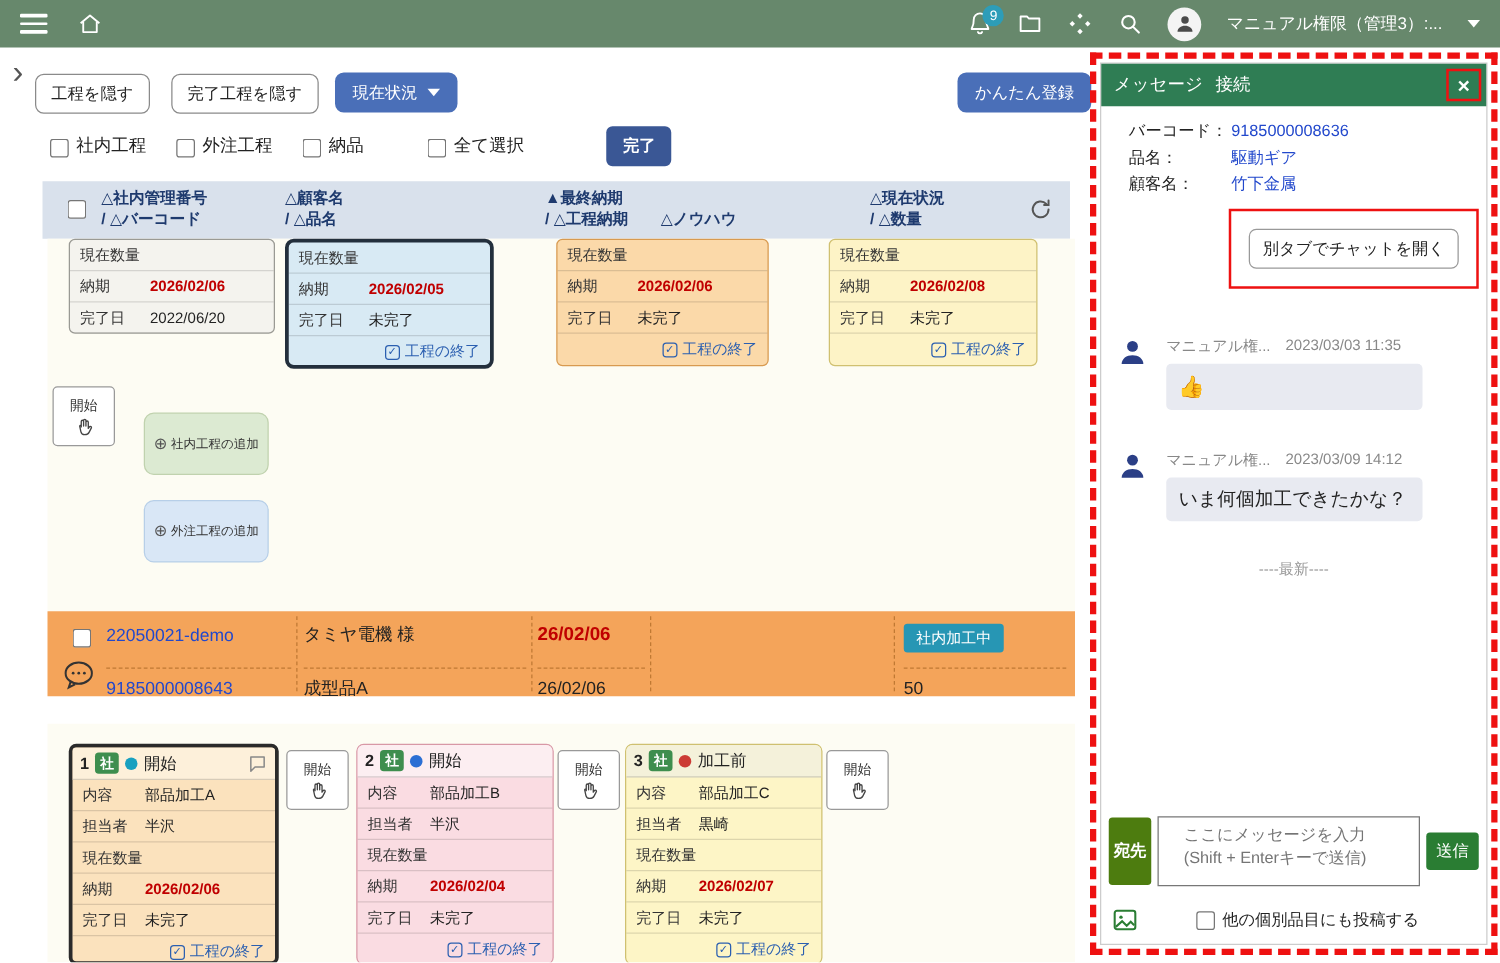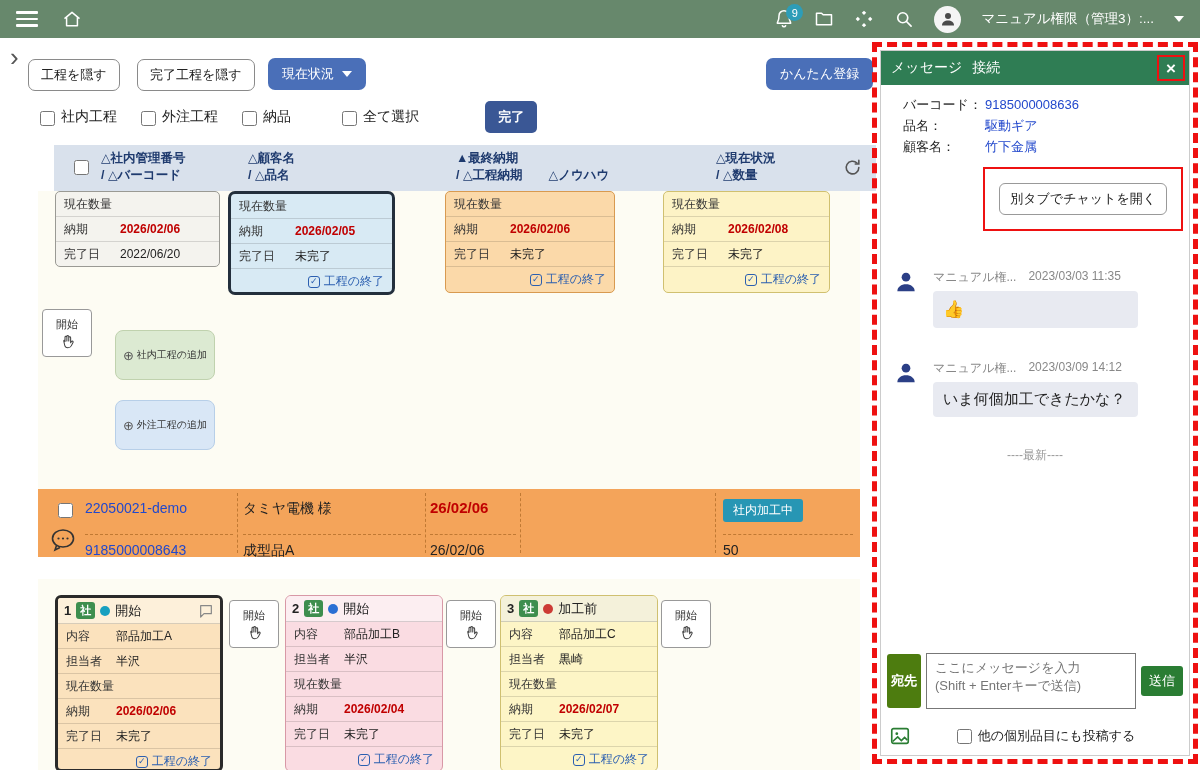--- a/index.html
+++ b/index.html
@@ -25,21 +25,21 @@
   .btn-blue{position:absolute;color:#fff;border:none;border-radius:7px;padding:7px 14px;font-size:13px;display:inline-flex;align-items:center;gap:8px;cursor:pointer}
   .bcaret{width:0;height:0;border-left:5px solid transparent;border-right:5px solid transparent;border-top:6px solid #fff}
 
   
   .filters{position:absolute;left:40px;top:101px;display:flex;align-items:center;gap:24px;font-size:14px;color:#222}
   .cbgroup{display:flex;align-items:flex-end;gap:6px}
   .cbgroup input{width:15px;height:15px}
   .btn-navy{color:#fff;border:none;border-radius:5px;padding:7px 13px;font-size:13px;font-weight:bold;cursor:pointer}
 
   
-  .thead{position:absolute;left:54px;top:145px;width:822px;height:46px;background:#d9e1ec}
+  .thead{position:absolute;left:34px;top:145px;width:822px;height:46px;background:#d9e1ec}
   .thead .hcol{position:absolute;top:5px;font-size:12.5px;font-weight:bold;color:#1e3a6e;line-height:17px}
   .thead input{position:absolute;left:20px;top:15px;width:15px;height:15px}
   .h2line{display:flex}
   .refresh{position:absolute;right:14px;top:13px;cursor:pointer}
 
   
   .lane{position:absolute;left:38px;width:822px;background:#fdfcf3}
   .lane1{top:191px;height:298px}
   .lane2{top:579px;height:191px}
 
@@ -107,21 +107,21 @@
   .msgs{margin-top:34px}
   .msg{position:relative;padding:4px 12px;margin-bottom:24px}
   .msg .mav{position:absolute;left:12px;top:4px}
   .msg .mbody{margin-left:40px}
   .mmeta{font-size:12px;color:#888;display:flex;gap:12px}
   .mbubble{display:inline-block;margin-top:5px;background:#e8eaf1;border-radius:4px;padding:8px 10px;font-size:15px;color:#222;min-width:205px}
   .mbubble.emoji{font-size:17px}
   .latest{margin-top:26px;text-align:center;font-size:12px;color:#999}
   .composer{position:absolute;left:6px;right:6px;bottom:46px;display:flex;align-items:center;gap:5px}
   .to-btn{width:34px;height:54px;color:#fff;font-size:13px;font-weight:bold;border:none;border-radius:3px;display:flex;align-items:center;justify-content:center;text-align:center;word-break:break-all;line-height:1.3;padding:2px;cursor:pointer}
-  .composer textarea{flex:1;height:56px;border:1.5px solid #777;padding:5px 8px;font-size:13px;font-family:inherit;resize:none;color:#333}
+  .composer textarea{flex:1;height:56px;border:1.5px solid #777;padding:5px 20px;font-size:13px;font-family:inherit;resize:none;color:#333}
   .send-btn{width:42px;height:30px;color:#fff;font-size:13px;border:none;border-radius:3px;cursor:pointer}
   .chat-bottom{position:absolute;left:8px;right:8px;bottom:8px;display:flex;align-items:center}
   .post-other{display:flex;align-items:center;gap:6px;font-size:13px;color:#222;margin:0 auto}
   .post-other input{width:15px;height:15px}
 </style>
 </head>
 <body>
 
 <div class="root">
 

